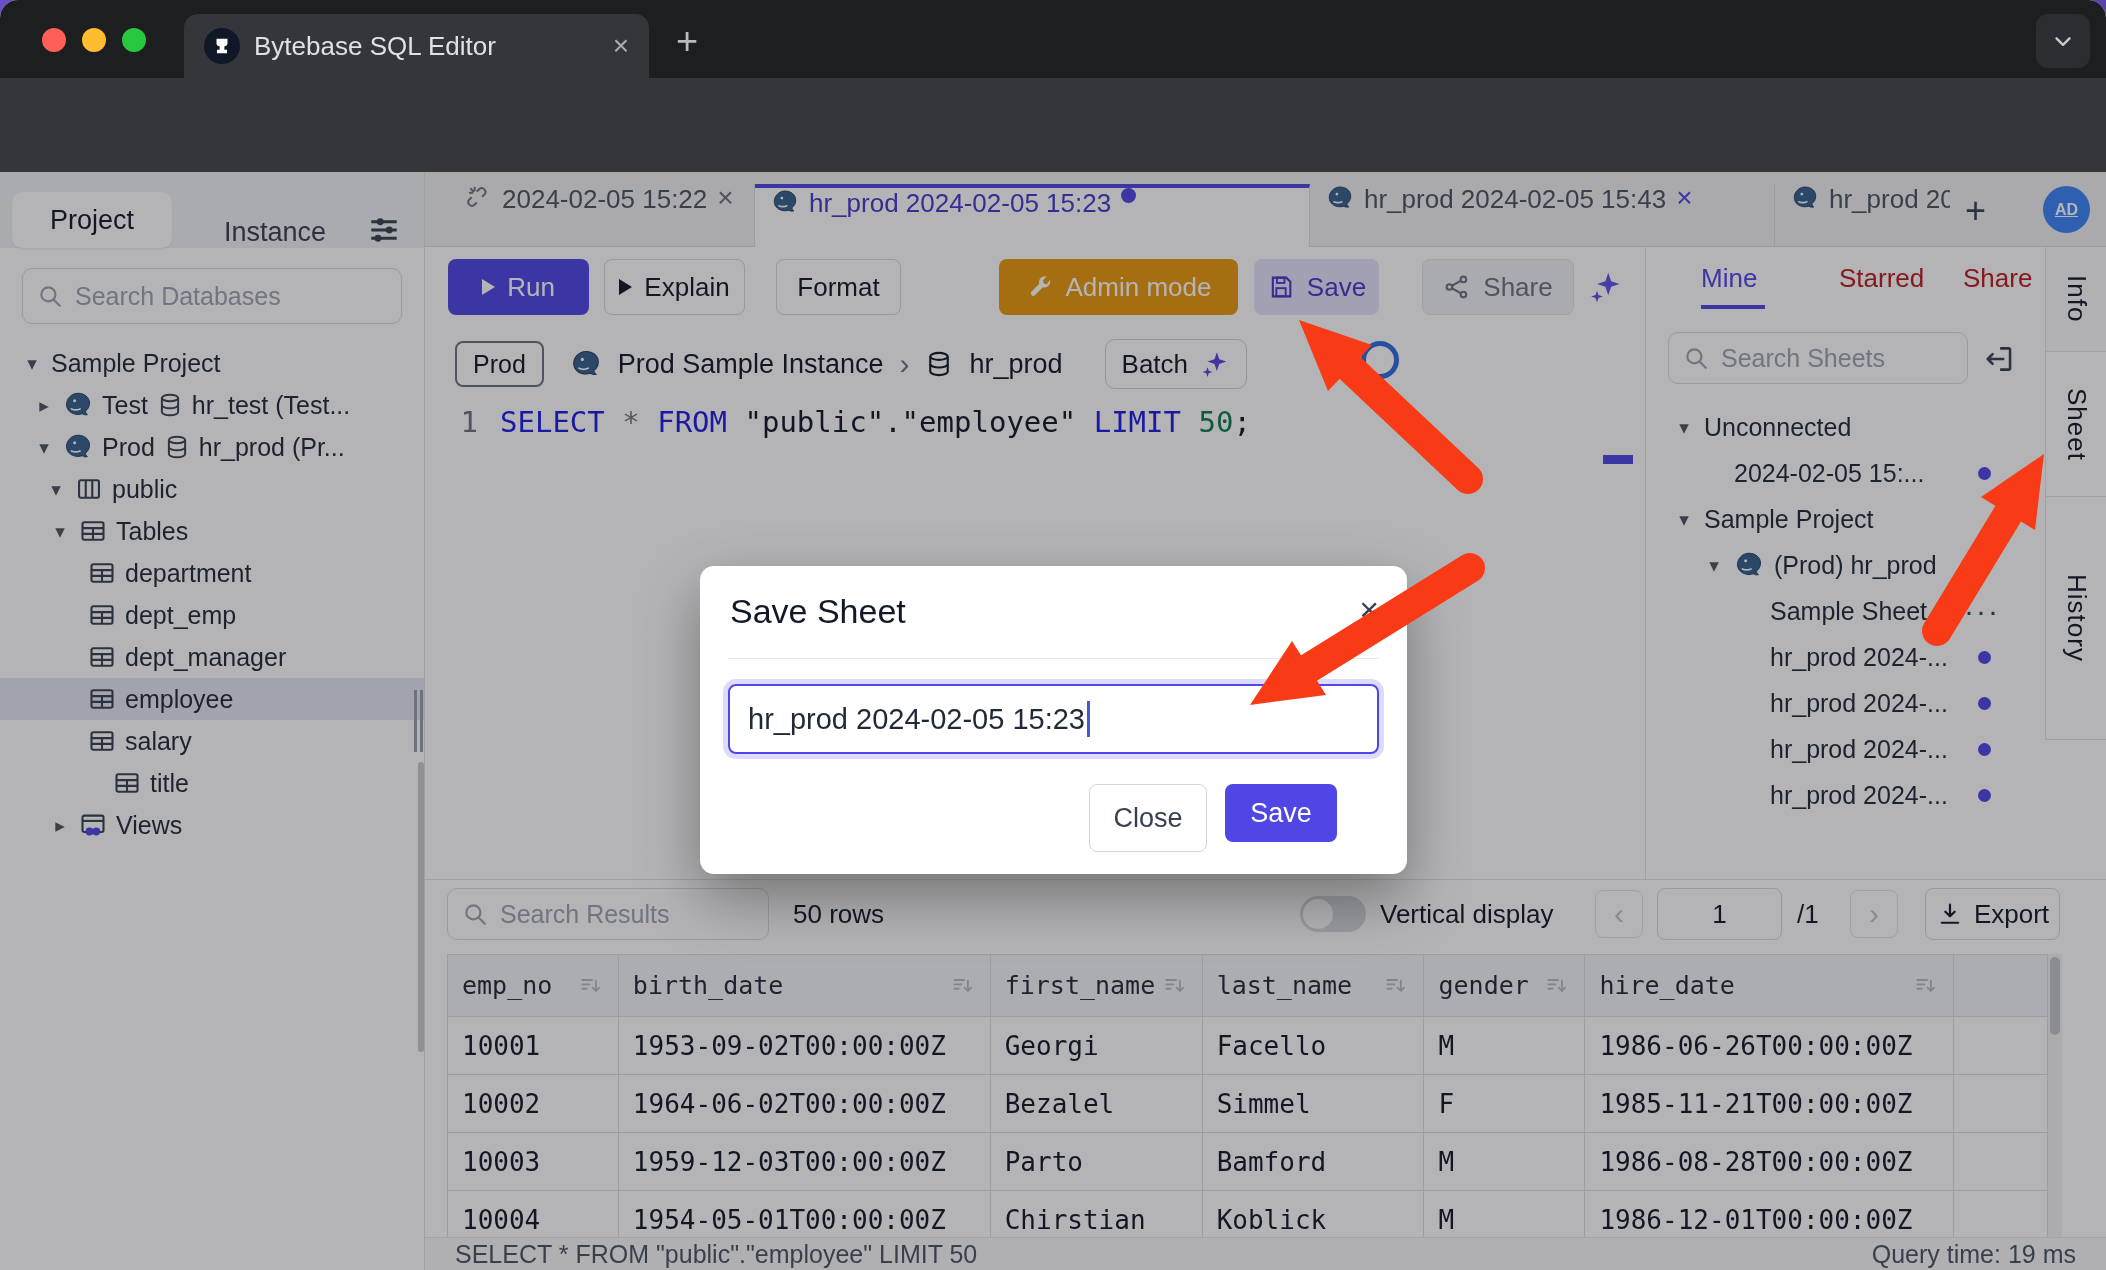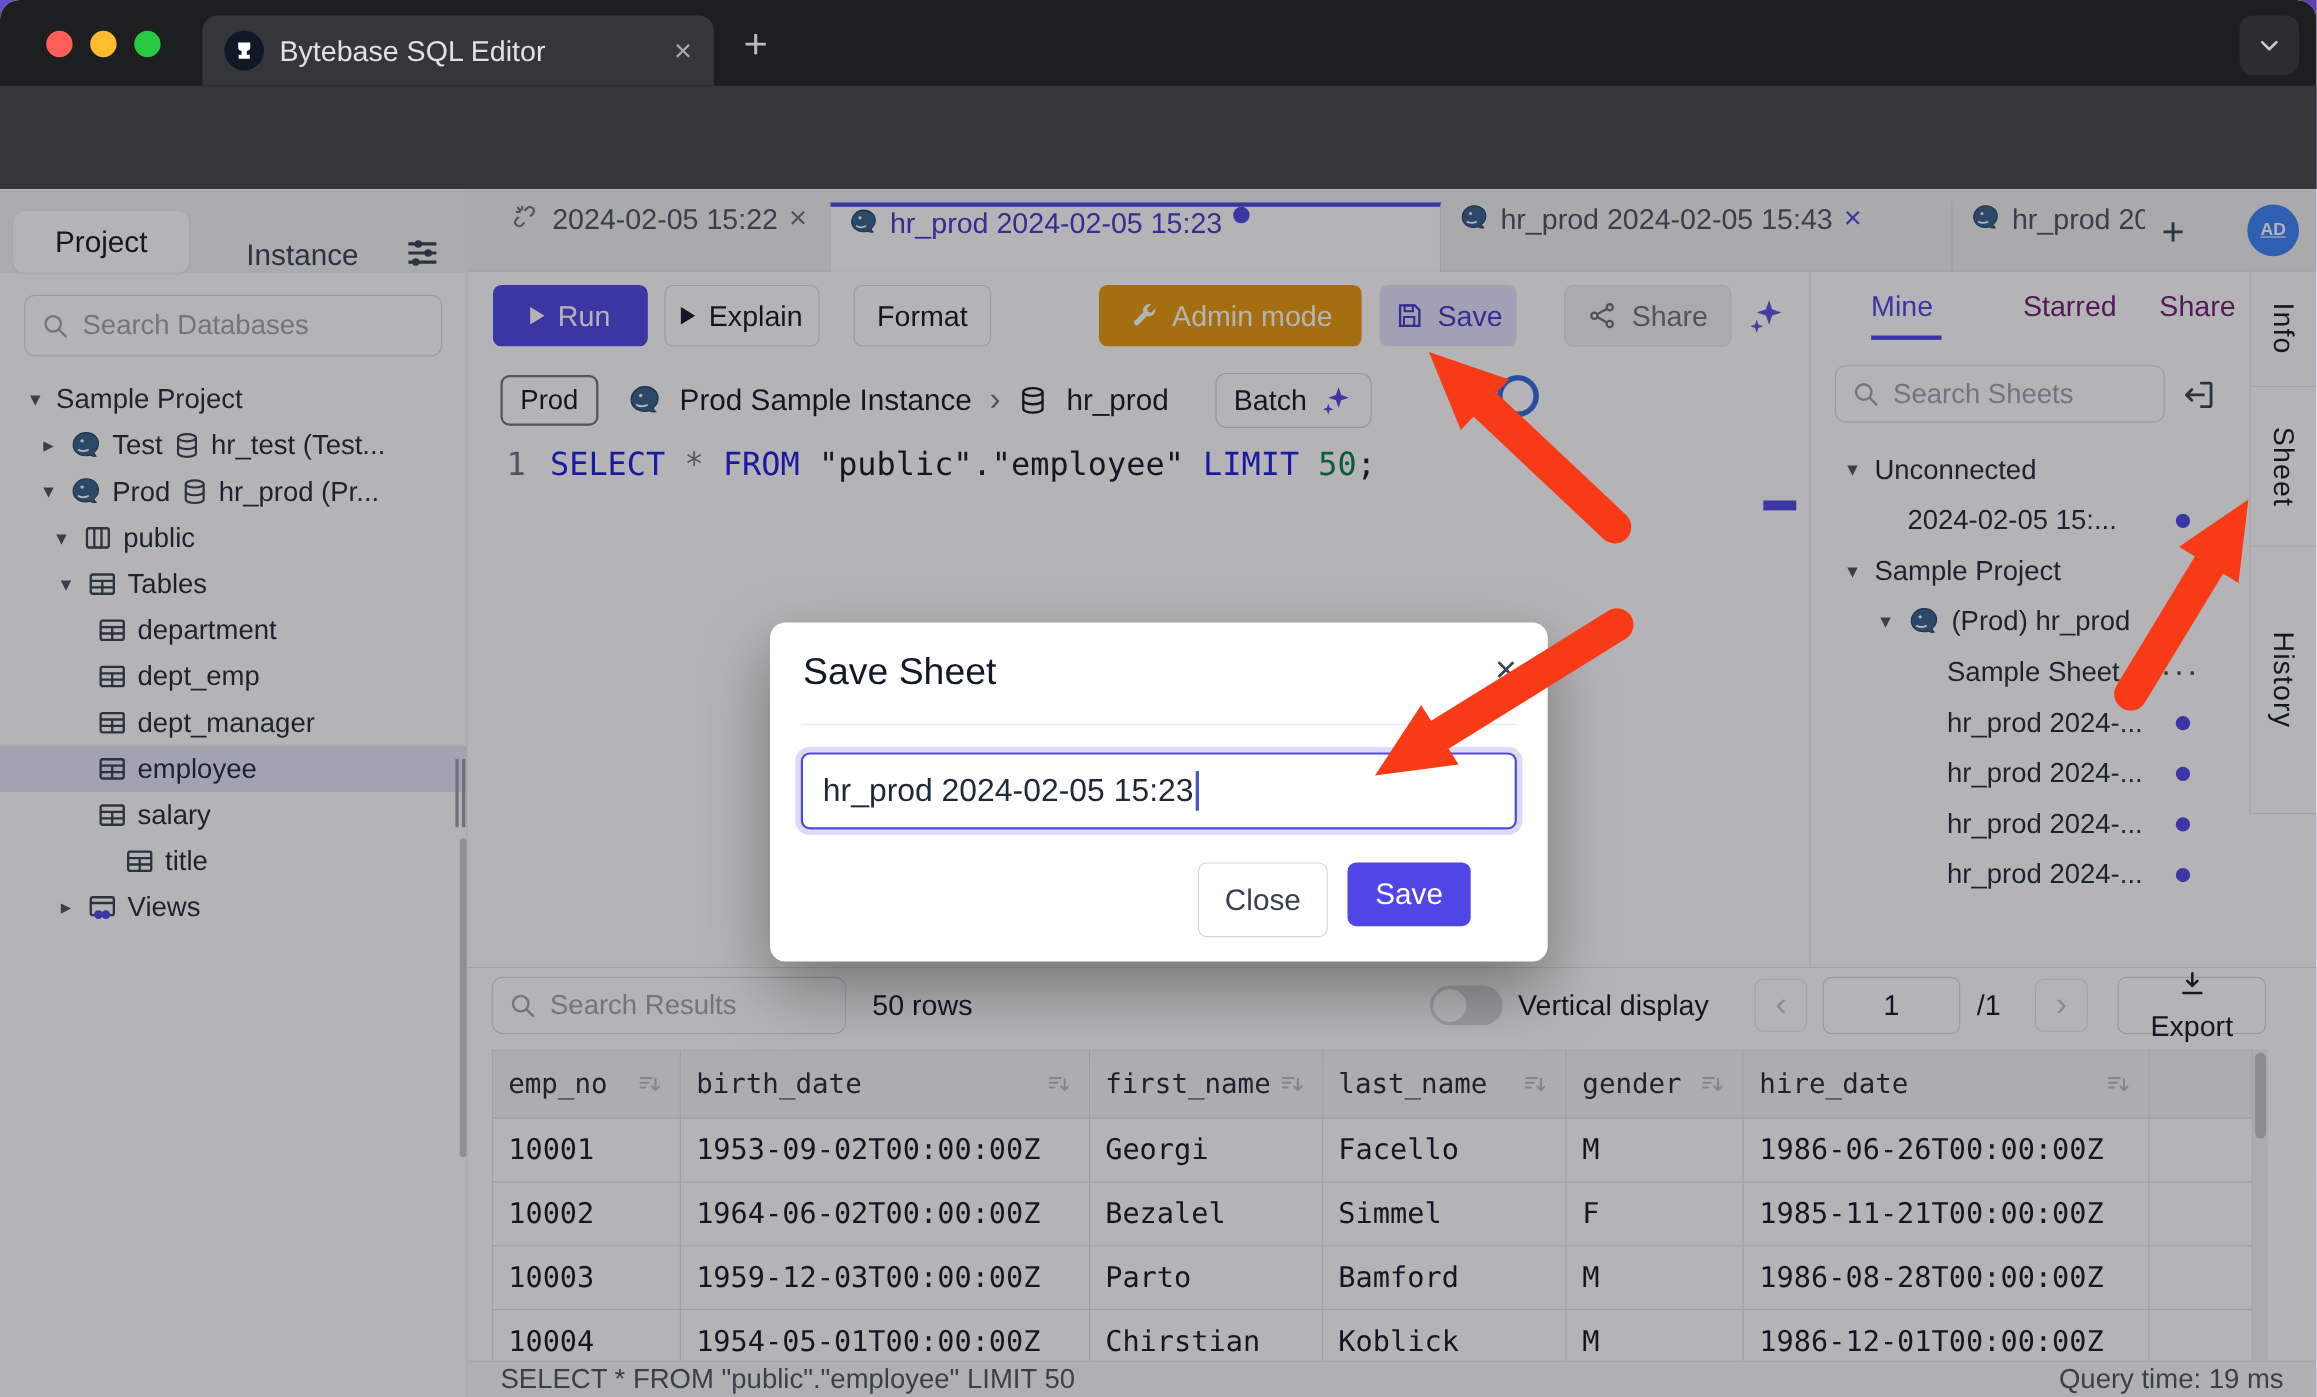--- a/index.html
+++ b/index.html
@@ -64,38 +64,38 @@
   .envchip { border:2px solid #6b7280; border-radius:8px; height:46px; padding:0 16px; display:flex; align-items:center; font-size:25px; color:#111827; }
   .batch { border:1px solid #cfd2d7; border-radius:10px; height:50px; padding:0 16px; display:flex; align-items:center; gap:12px; font-size:26px; color:#111827; margin-left:26px; }
   .airing { position:absolute; left:936px; top:94px; width:38px; height:38px; border:5px solid #2f6ae0; border-radius:50%; }
   .sqlrow { position:absolute; top:153px; left:0; right:0; height:44px; display:flex; align-items:center; font-family:"DejaVu Sans Mono",monospace; font-size:29px; }
   .gut { width:75px; text-align:right; color:#6b7280; padding-right:22px; }
   .kw { color:#1b1be0; } .idt { color:#111827; } .num { color:#0a7d4f; } .op { color:#7a7a7a; }
   .mini { position:absolute; left:1178px; top:208px; width:30px; height:9px; background:#4f46e5; }
 
   
   .sheetp { position:absolute; left:1220px; top:0; width:400px; height:632px; border-left:1px solid #e3e4e6; }
-  .sp-tab { position:absolute; top:16px; font-size:26px; color:#701a75; }
+  .sp-tab { position:absolute; top:16px; font-size:26px; color:#b91c1c; }
   .sp-tab.on { color:#4f46e5; }
   .sp-underline { position:absolute; top:58px; left:55px; width:64px; height:4px; background:#4f46e5; }
   .sp-row { display:flex; align-items:center; height:46px; gap:10px; font-size:25px; color:#1f2937; white-space:nowrap; }
   .bdot { width:13px; height:13px; border-radius:50%; background:#4f46e5; position:absolute; left:332px; }
 
   
   .rail { position:absolute; left:1620px; top:0; width:61px; height:493px; border-left:1px solid #e2e3e5; background:#fbfbfc; }
   .rsec { display:flex; align-items:center; justify-content:center; border-bottom:1px solid #e2e3e5; }
   .vtext { writing-mode:vertical-rl; font-size:26px; color:#111827; letter-spacing:1px; }
 
   
   .results { position:absolute; top:707px; left:0; right:0; height:358px; background:#fff; border-top:1px solid #e3e4e6; }
   .toggle { position:absolute; left:875px; top:16px; width:66px; height:36px; border-radius:18px; background:#d6d9de; }
   .toggle i { position:absolute; left:3px; top:3px; width:30px; height:30px; border-radius:50%; background:#fff; }
   .pgbtn { position:absolute; top:10px; width:48px; height:48px; border:1px solid #e3e4e6; border-radius:8px; color:#c0c3c7; font-size:30px; display:flex; align-items:center; justify-content:center; }
   .pgbox { position:absolute; left:1232px; top:8px; width:125px; height:52px; border:1px solid #d5d7db; border-radius:8px; font-size:26px; color:#111827; display:flex; align-items:center; justify-content:center; }
-  .export { position:absolute; left:1500px; top:8px; width:135px; height:52px; border:1px solid #d5d7db; border-radius:8px; display:flex; align-items:center; justify-content:center; gap:10px; font-size:26px; color:#111827;flex-direction:column; }
+  .export { position:absolute; left:1500px; top:8px; width:135px; height:52px; border:1px solid #d5d7db; border-radius:8px; display:flex; align-items:center; justify-content:center; gap:10px; font-size:26px; color:#111827; }
   table.grid { border-collapse:collapse; table-layout:fixed; font-family:"DejaVu Sans Mono",monospace; }
   .grid th { height:62px; background:#f4f5f6; border:1px solid #dcdee1; font-weight:normal; font-size:25px; color:#1f2937; text-align:left; padding:0 14px; }
   .grid td { height:58px; border:1px solid #dcdee1; font-size:26px; color:#111827; padding:0 14px; white-space:nowrap; overflow:hidden; }
   .thw { display:flex; align-items:center; justify-content:space-between; }
   .vscroll { position:absolute; left:1623px; top:74px; width:14px; height:284px; background:#f3f4f5; }
   .vscroll i { position:absolute; left:2px; top:3px; width:10px; height:78px; background:#c2c5c9; border-radius:5px; }
 
   .sbar { position:absolute; top:1065px; left:0; right:0; height:33px; background:#fafafa; border-top:1px solid #e5e7eb; display:flex; align-items:center; justify-content:space-between; padding:0 30px 0 30px; font-size:25px; color:#4b5563; }
 
   

